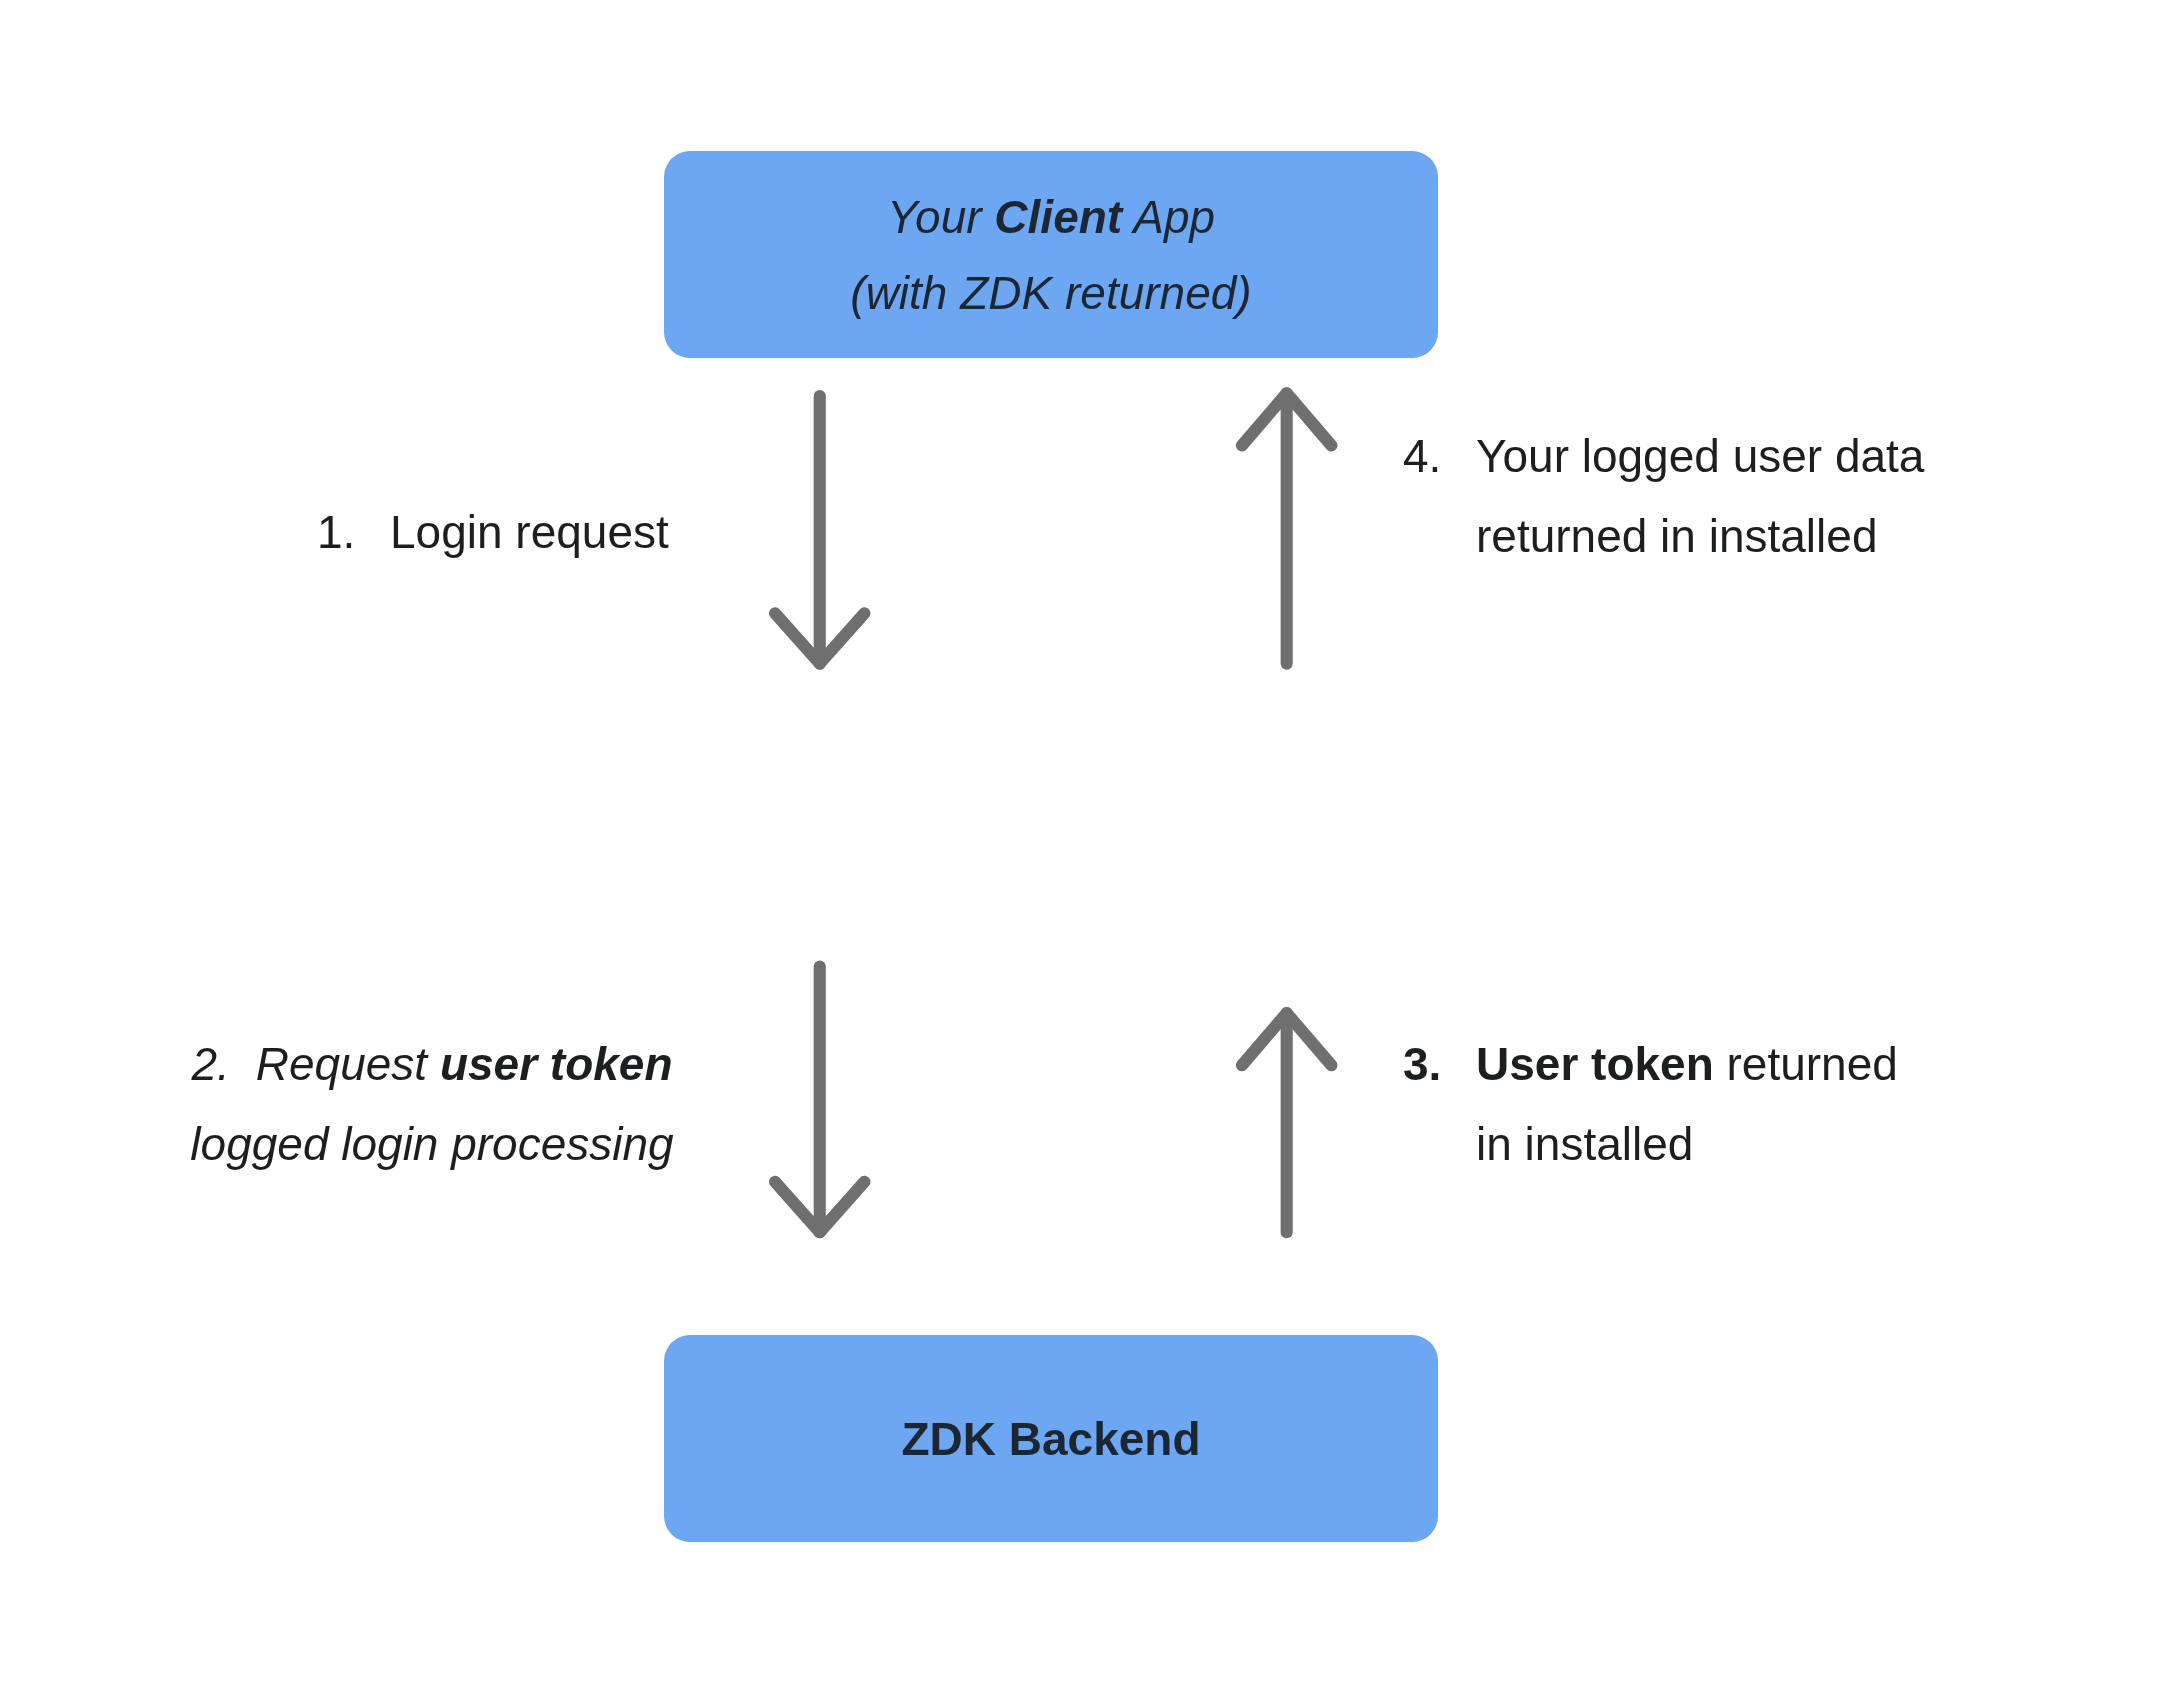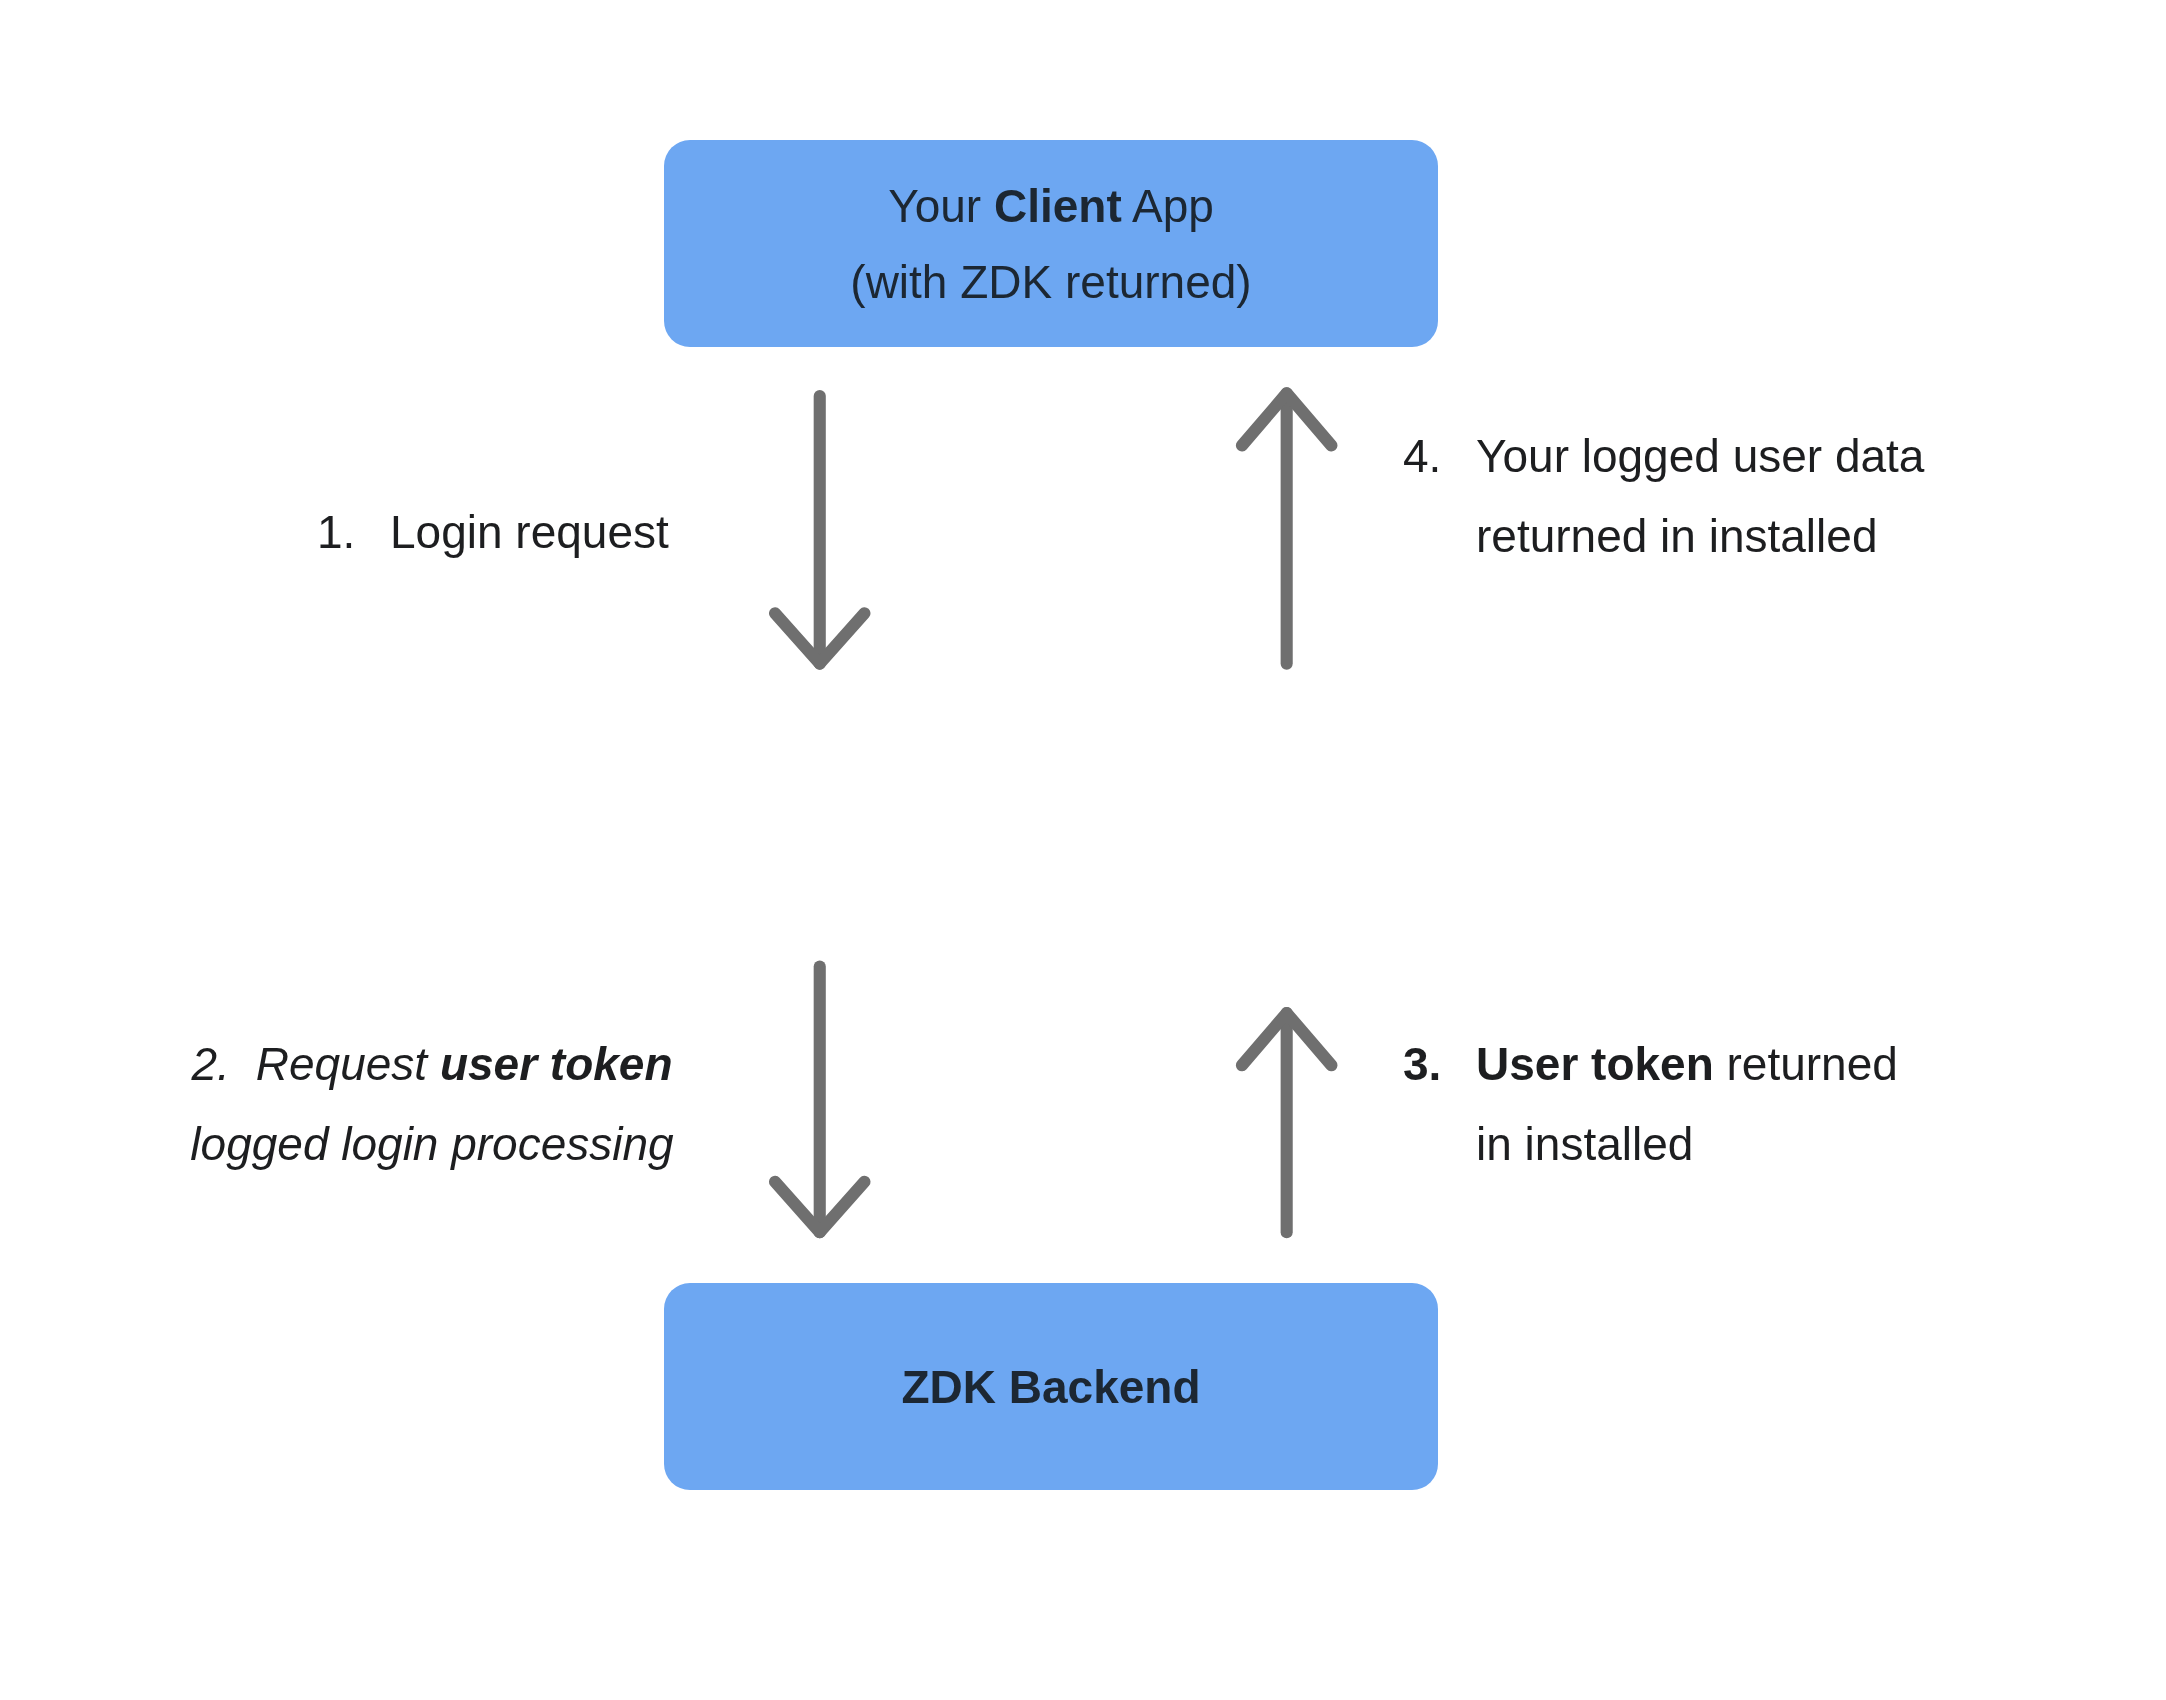--- a/index.html
+++ b/index.html
@@ -24,23 +24,23 @@
     left:664px;width:774px;height:207px;
     background:var(--box-fill);
     border-radius:26px;
     display:flex;flex-direction:column;
     align-items:center;justify-content:center;
     color:var(--box-text);
     font-size:46px;line-height:76px;
     text-align:center;
   }
   .box b{font-weight:700;}
-  .box1{top:140px;}
+  .box1{top:151px;font-style:italic;}
   .box2{top:711px;}
-  .box3{top:1283px;}
+  .box3{top:1335px;}
   .box3 .box-line{font-weight:700;}
   
   .arrows{position:absolute;left:0;top:0;width:2167px;height:1700px;}
   .arrows line,.arrows polyline{
     fill:none;stroke:var(--arrow);stroke-width:13;
     stroke-linecap:round;stroke-linejoin:round;
   }
   
   .step{position:absolute;font-size:46px;line-height:80px;white-space:nowrap;}
   .step b,.step .bold{font-weight:700;}

